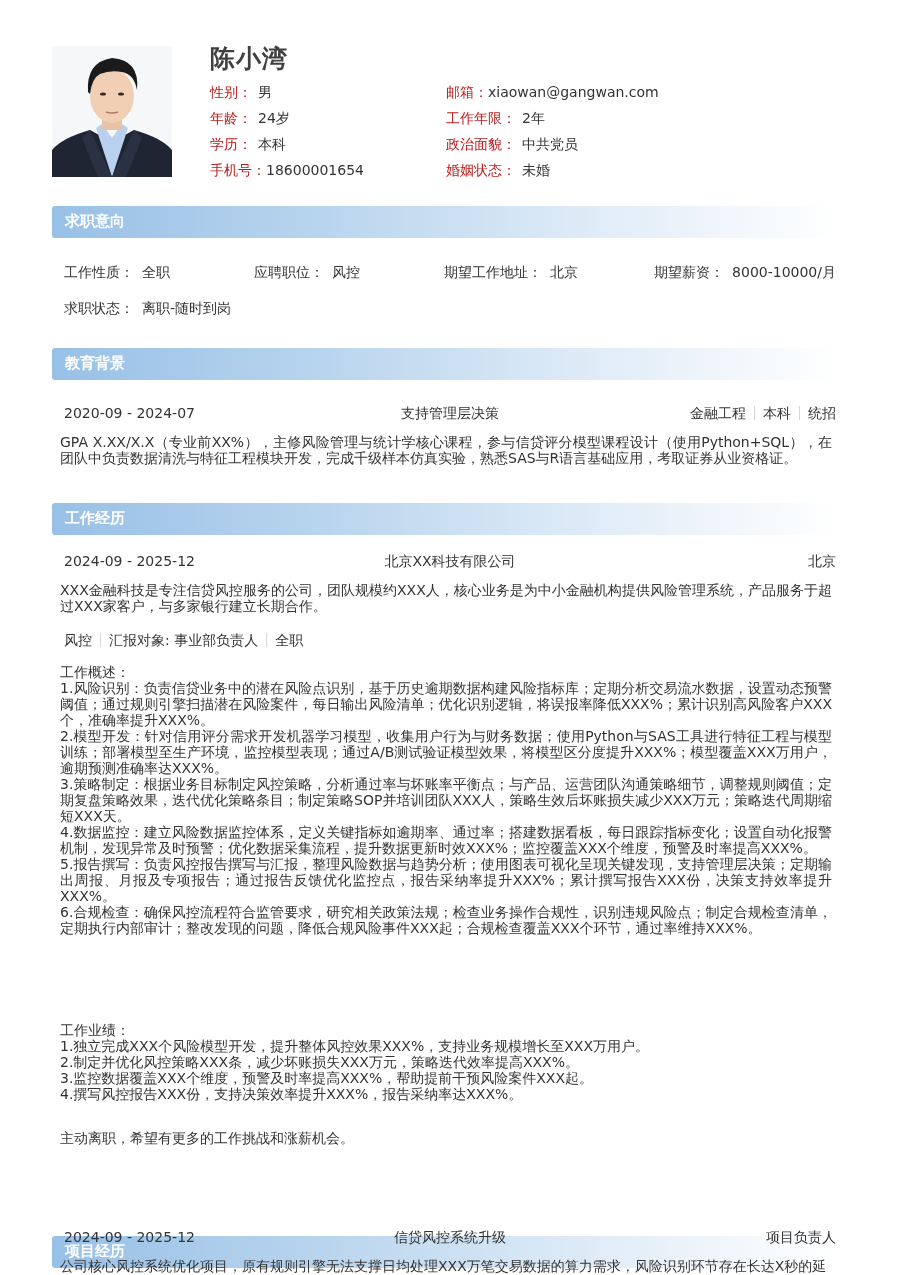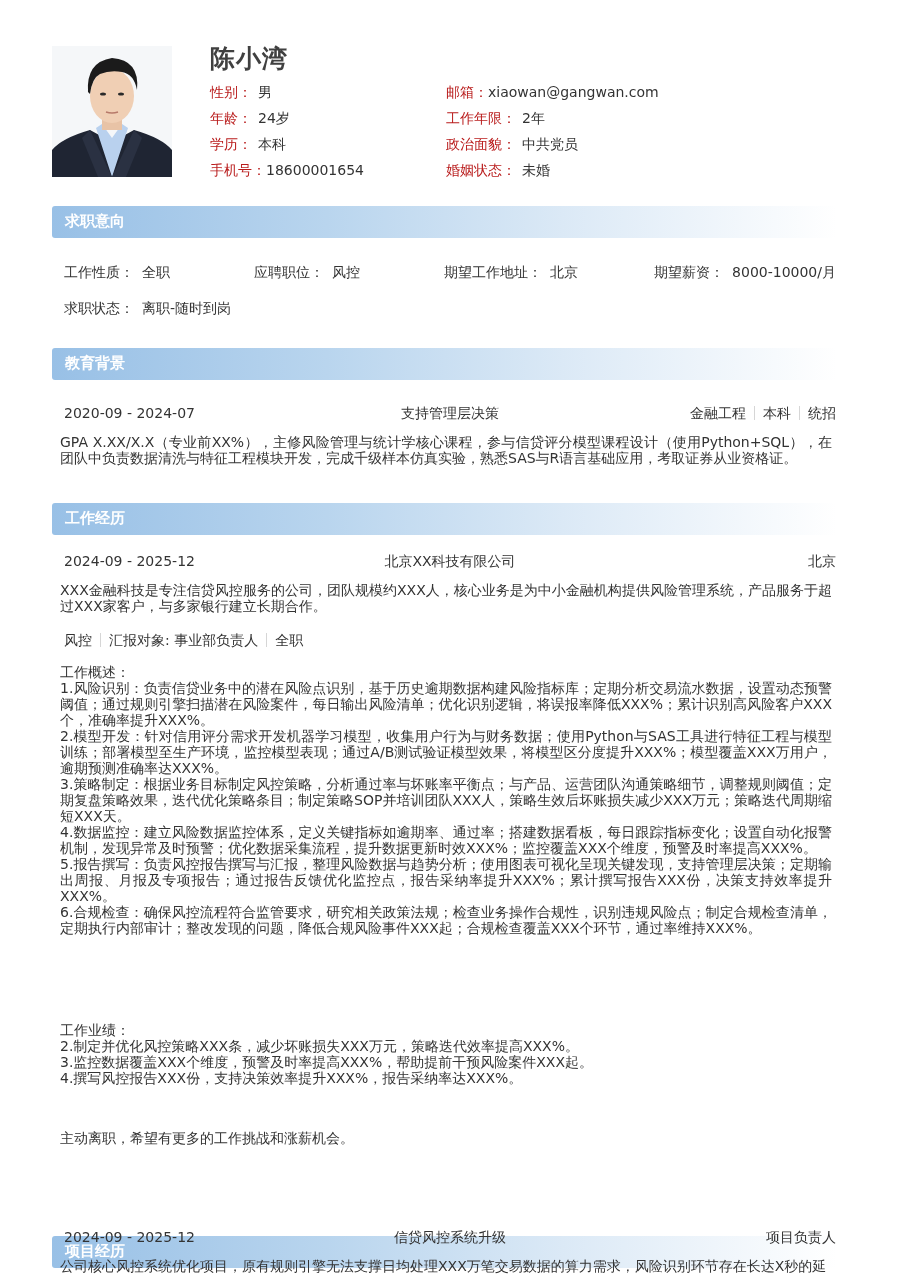--- a/index.html
+++ b/index.html
@@ -145,20 +145,21 @@
   <div>工作概述：</div>
   <div>1.风险识别：负责信贷业务中的潜在风险点识别，基于历史逾期数据构建风险指标库；定期分析交易流水数据，设置动态预警阈值；通过规则引擎扫描潜在风险案件，每日输出风险清单；优化识别逻辑，将误报率降低XXX%；累计识别高风险客户XXX个，准确率提升XXX%。</div>
   <div>2.模型开发：针对信用评分需求开发机器学习模型，收集用户行为与财务数据；使用Python与SAS工具进行特征工程与模型训练；部署模型至生产环境，监控模型表现；通过A/B测试验证模型效果，将模型区分度提升XXX%；模型覆盖XXX万用户，逾期预测准确率达XXX%。</div>
   <div>3.策略制定：根据业务目标制定风控策略，分析通过率与坏账率平衡点；与产品、运营团队沟通策略细节，调整规则阈值；定期复盘策略效果，迭代优化策略条目；制定策略SOP并培训团队XXX人，策略生效后坏账损失减少XXX万元；策略迭代周期缩短XXX天。</div>
   <div>4.数据监控：建立风险数据监控体系，定义关键指标如逾期率、通过率；搭建数据看板，每日跟踪指标变化；设置自动化报警机制，发现异常及时预警；优化数据采集流程，提升数据更新时效XXX%；监控覆盖XXX个维度，预警及时率提高XXX%。</div>
   <div>5.报告撰写：负责风控报告撰写与汇报，整理风险数据与趋势分析；使用图表可视化呈现关键发现，支持管理层决策；定期输出周报、月报及专项报告；通过报告反馈优化监控点，报告采纳率提升XXX%；累计撰写报告XXX份，决策支持效率提升XXX%。</div>
   <div>6.合规检查：确保风控流程符合监管要求，研究相关政策法规；检查业务操作合规性，识别违规风险点；制定合规检查清单，定期执行内部审计；整改发现的问题，降低合规风险事件XXX起；合规检查覆盖XXX个环节，通过率维持XXX%。</div>
 </div>
 <div class="para" style="top:1022px;">
   <div>工作业绩：</div>
+  <div>1.独立完成XXX个风险模型开发，提升整体风控效果XXX%，支持业务规模增长至XXX万用户。</div>
   <div>2.制定并优化风控策略XXX条，减少坏账损失XXX万元，策略迭代效率提高XXX%。</div>
   <div>3.监控数据覆盖XXX个维度，预警及时率提高XXX%，帮助提前干预风险案件XXX起。</div>
   <div>4.撰写风控报告XXX份，支持决策效率提升XXX%，报告采纳率达XXX%。</div>
 </div>
 <div class="para" style="top:1130px;">主动离职，希望有更多的工作挑战和涨薪机会。</div>
 
 <div class="section-bar" style="top:1236px;">
   <span class="section-title">项目经历</span>
 </div>
 <div class="row flexrow" style="top:1227px; height:20px;">

